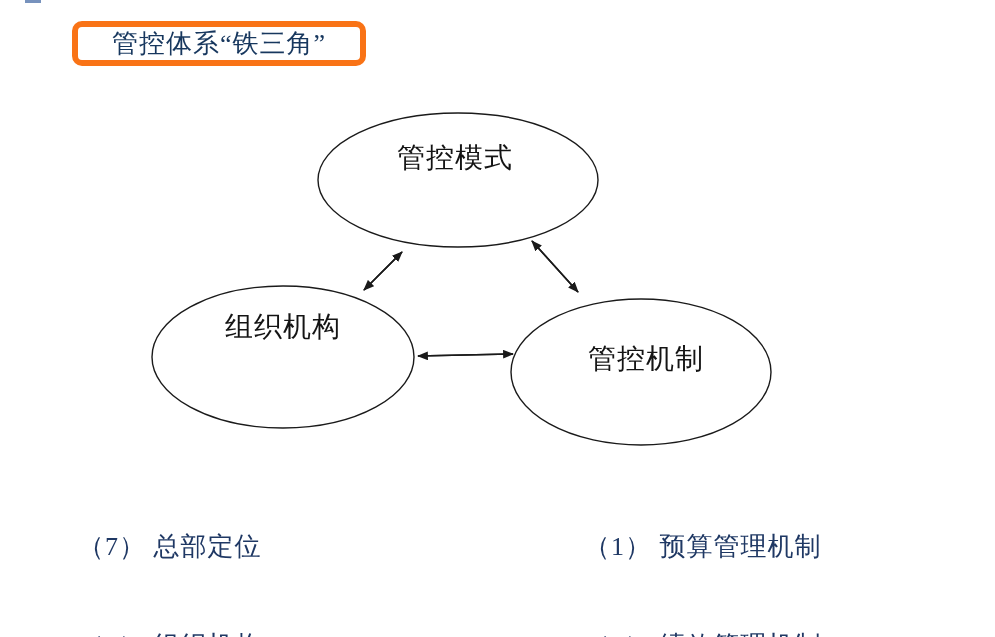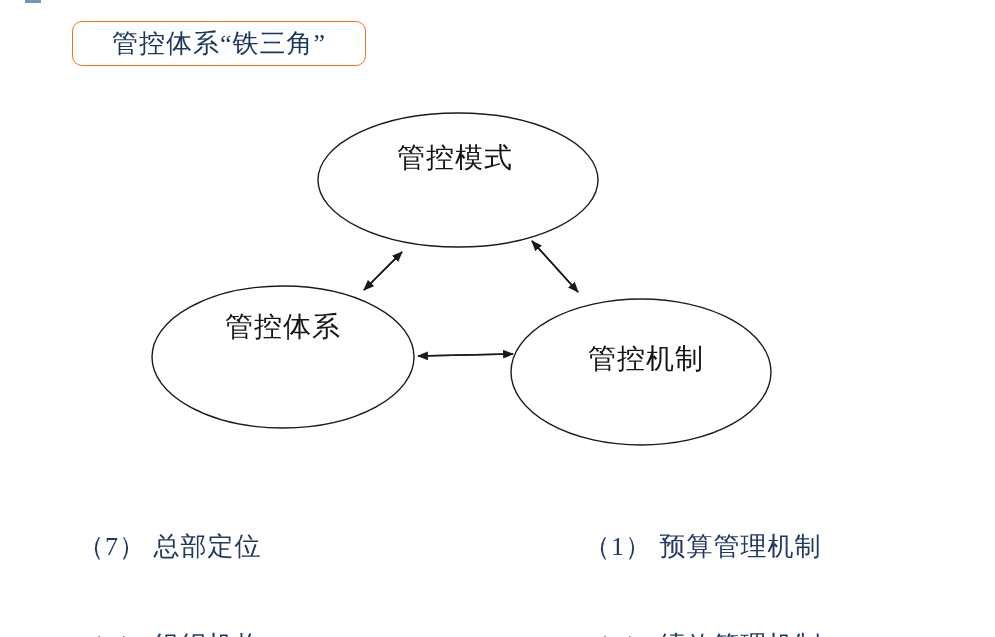--- a/index.html
+++ b/index.html
@@ -23,21 +23,21 @@
     background: #4a6da7;
     opacity: 0.75;
   }
   .title-box {
     position: absolute;
     left: 72px;
     top: 21px;
     width: 294px;
     height: 45px;
     box-sizing: border-box;
-    border: 1px solid #f97316;
+    border: 6px solid #f97316;
     border-radius: 10px;
     display: flex;
     align-items: center;
     justify-content: center;
     font-size: 26px;
     letter-spacing: 1px;
     color: #17375E;
     background: #ffffff;
   }
   .diagram-svg {
@@ -100,21 +100,21 @@
     <line x1="578" y1="292" x2="532" y2="241" stroke="#1a1a1a" stroke-width="1.6" marker-end="url(#ah)"></line>
   </g>
 
   <g>
     <line x1="418" y1="356" x2="513" y2="354" stroke="#1a1a1a" stroke-width="1.6" marker-end="url(#ah)"></line>
     <line x1="513" y1="354" x2="418" y2="356" stroke="#1a1a1a" stroke-width="1.6" marker-end="url(#ah)"></line>
   </g>
 </svg>
 
 <div class="node-label mode">管控模式</div>
-<div class="node-label org">管控体系</div>
+<div class="node-label org">组织机构</div>
 <div class="node-label mech">管控机制</div>
 
 <div class="item-list left">
   <div>（7） 总部定位</div>
   <div>（2） 组织机构</div>
   
 </div>
 
 <div class="item-list right">
   <div>（1） 预算管理机制</div>

